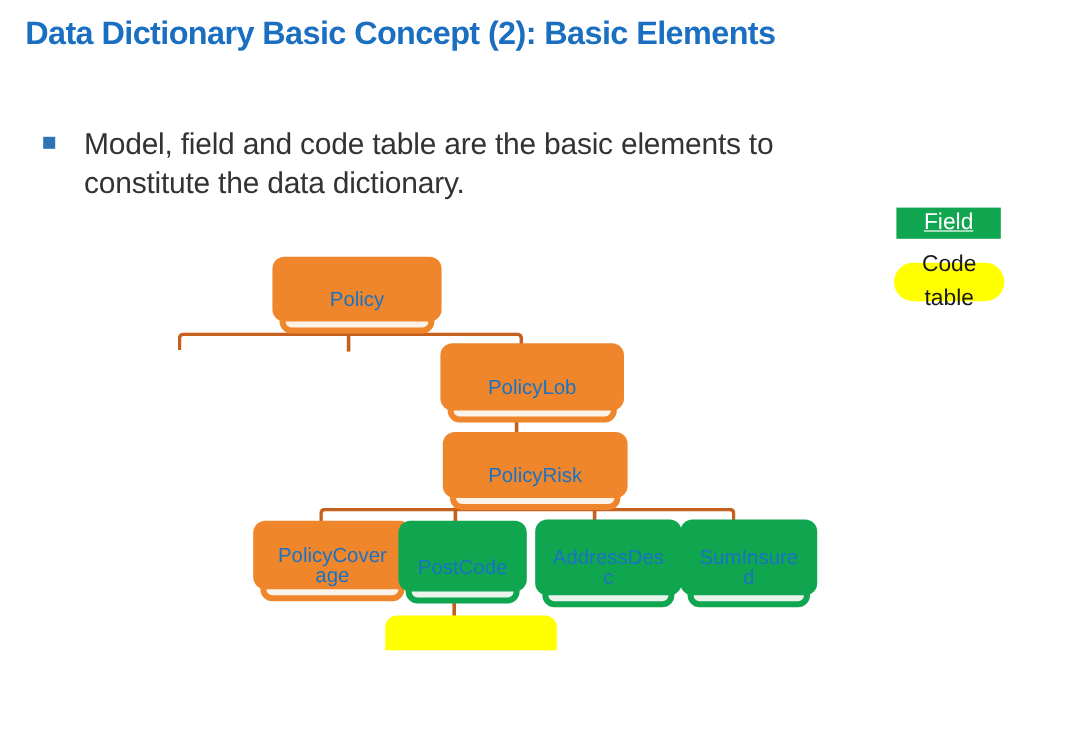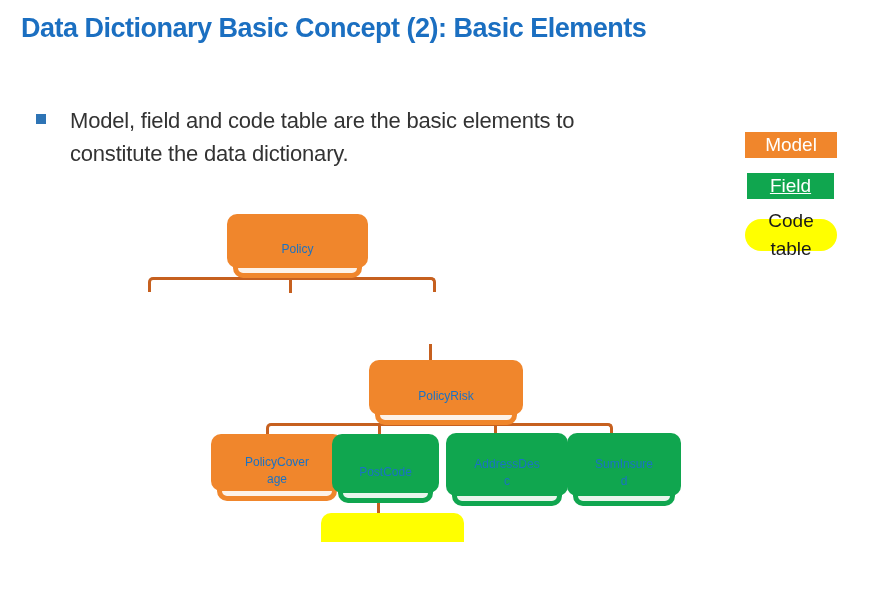--- a/index.html
+++ b/index.html
@@ -17,21 +17,21 @@
     font-size:27px;font-weight:bold;letter-spacing:-0.5px;
     color:var(--accent_blue,#1B6FC1);
   }
   
   .bullet-square{
     position:absolute;left:36px;top:114px;width:10px;height:10px;
     background:var(--bullet_blue,#2E74B5);
   }
   .bullet-text{
     position:absolute;left:70px;top:104px;width:600px;
-    font-size:22px;line-height:33px;letter-spacing:-0.2px;
+    font-size:25px;line-height:33px;letter-spacing:-0.2px;
     color:#333333;
   }
   
   .legend-box{
     position:absolute;
     display:flex;align-items:center;justify-content:center;
     font-size:19px;
   }
   .legend-model{left:745px;top:132px;width:92px;height:26px;
     background:var(--model,#F0862C);color:#ffffff;}
@@ -50,21 +50,21 @@
     border-top:3px solid var(--connector,#C6601F);
     border-left:3px solid var(--connector,#C6601F);
     border-right:3px solid var(--connector,#C6601F);
     border-radius:5px 5px 0 0;
   }
   
   .node{
     position:absolute;z-index:1;
     display:flex;align-items:center;justify-content:center;
     border:5px solid;border-radius:10px;
-    font-size:12px;line-height:17px;text-align:center;
+    font-size:17px;line-height:17px;text-align:center;
     color:var(--node_text,#1A72C4);
   }
   .node::before{
     content:"";position:absolute;z-index:-1;
     top:-12px;left:-11px;right:-11px;bottom:5px;
     border-radius:10px;
   }
   .node .label{white-space:pre-line;}
   .node.type-model{border-color:var(--model,#F0862C);background:#FDF2E8;}
   .node.type-model::before{background:var(--model,#F0862C);}
@@ -76,23 +76,20 @@
 </head>
 <body>
 
 <div class="slide">
 
   <div class="title">Data Dictionary Basic Concept (2): Basic Elements</div>
 
   <div class="bullet-square"></div>
   <div class="bullet-text">Model, field and code table are the basic elements to constitute the data dictionary.</div>
 
-  <div class="legend-box legend-model">
-    <span>Model</span>
-  </div>
   <div class="legend-box legend-field">
     <span>Field</span>
   </div>
   <div class="legend-box legend-code">
     <span class="overflow-label">Code
 table</span>
   </div>
 
   <div class="conn" style="left:289px;top:266px;width:3px;height:27px;"></div>
   <div class="bracket" style="left:148px;top:277px;width:282px;height:12px;"></div>
@@ -103,20 +100,23 @@
   <div class="bracket" style="left:266px;top:423px;width:341px;height:11px;"></div>
   <div class="conn" style="left:378px;top:423px;width:3px;height:13px;"></div>
   <div class="conn" style="left:494px;top:423px;width:3px;height:13px;"></div>
 
   <div class="conn" style="left:377px;top:494px;width:3px;height:23px;"></div>
 
   <div class="node type-model" style="left:233px;top:221px;width:119px;height:47px;">
     <span class="label">Policy</span>
   </div>
 
+  <div class="node type-model" style="left:373px;top:293px;width:131px;height:49px;">
+    <span class="label">PolicyLob</span>
+  </div>
 
   <div class="node type-model" style="left:217px;top:441px;width:110px;height:50px;">
     <span class="label">PolicyCover
 age</span>
   </div>
 
   <div class="node type-model" style="left:375px;top:367px;width:132px;height:48px;">
     <span class="label">PolicyRisk</span>
   </div>
   <div class="node type-field" style="left:338px;top:441px;width:85px;height:52px;">

